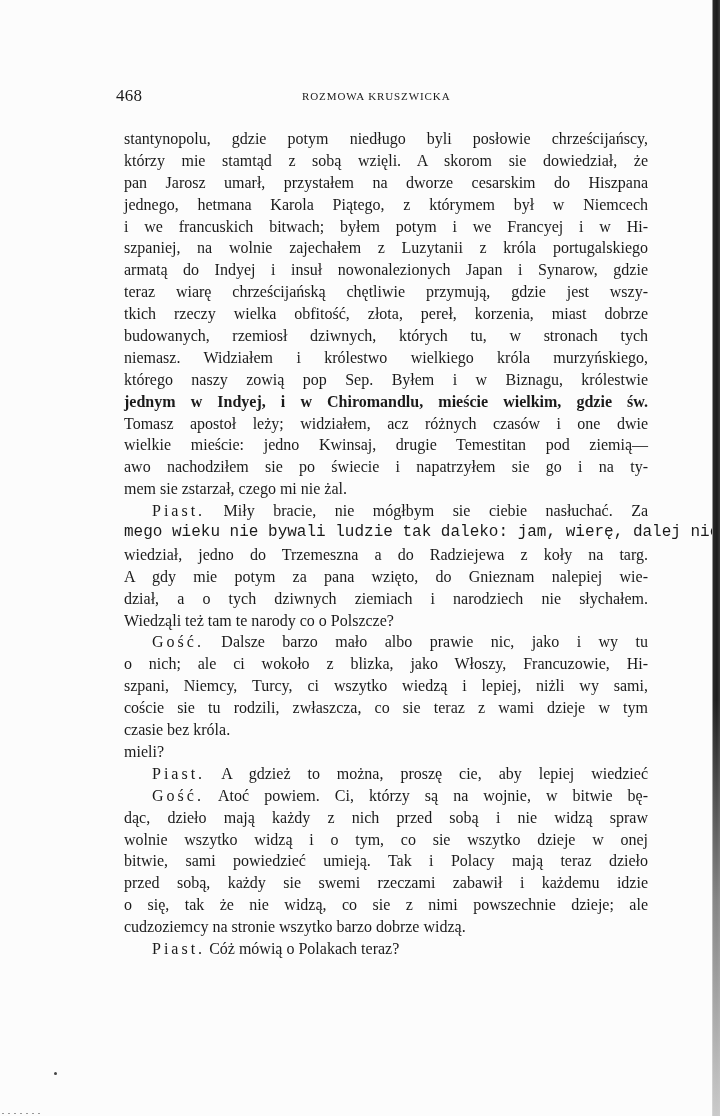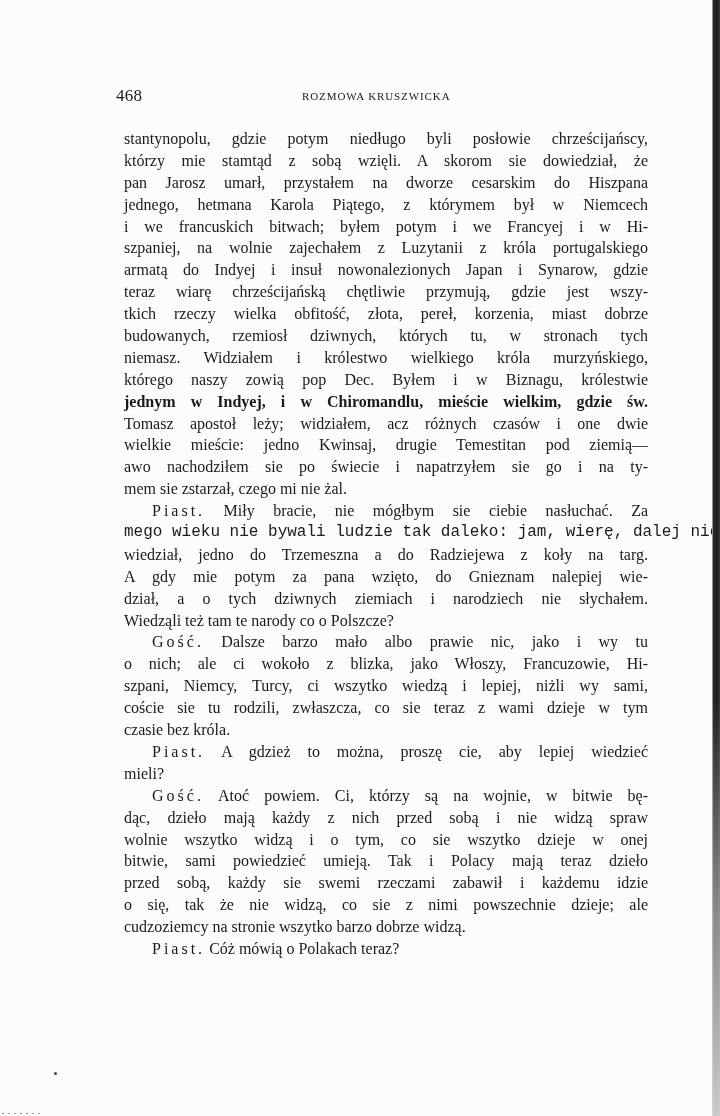--- a/index.html
+++ b/index.html
@@ -117,39 +117,39 @@
       <div class="line" style="white-space: nowrap; display: block;"><span><span>którzy mie stamtąd z sobą wzięli. A skorom sie dowiedział, że</span></span></div>
       <div class="line" style="white-space: nowrap; display: block;"><span><span>pan Jarosz umarł, przystałem na dworze cesarskim do Hiszpana</span></span></div>
       <div class="line" style="white-space: nowrap; display: block;"><span><span>jednego, hetmana Karola Piątego, z którymem był w Niemcech</span></span></div>
       <div class="line" style="white-space: nowrap; display: block;"><span><span>i we francuskich bitwach; byłem potym i we Francyej i w Hi-</span></span></div>
       <div class="line" style="white-space: nowrap; display: block;"><span><span>szpaniej, na wolnie zajechałem z Luzytanii z króla portugalskiego</span></span></div>
       <div class="line" style="white-space: nowrap; display: block;"><span><span>armatą do Indyej i insuł nowonalezionych Japan i Synarow, gdzie</span></span></div>
       <div class="line" style="white-space: nowrap; display: block;"><span><span>teraz wiarę chrześcijańską chętliwie przymują, gdzie jest wszy-</span></span></div>
       <div class="line" style="white-space: nowrap; display: block;"><span><span>tkich rzeczy wielka obfitość, złota, pereł, korzenia, miast dobrze</span></span></div>
       <div class="line" style="white-space: nowrap; display: block;"><span><span>budowanych, rzemiosł dziwnych, których tu, w stronach tych</span></span></div>
       <div class="line" style="white-space: nowrap; display: block;"><span><span>niemasz. Widziałem i królestwo wielkiego króla murzyńskiego,</span></span></div>
-      <div class="line" style="white-space: nowrap; display: block;"><span><span>którego naszy zowią pop Dec. Byłem i w Biznagu, królestwie</span></span></div>
+      <div class="line" style="white-space: nowrap; display: block;"><span><span>którego naszy zowią pop Sep. Byłem i w Biznagu, królestwie</span></span></div>
       <div class="line" style="white-space: nowrap; display: block; font-weight: bold;"><span><span>jednym w Indyej, i w Chiromandlu, mieście wielkim, gdzie św.</span></span></div>
       <div class="line" style="white-space: nowrap; display: block;"><span><span>Tomasz apostoł leży; widziałem, acz różnych czasów i one dwie</span></span></div>
       <div class="line" style="white-space: nowrap; display: block;"><span><span>wielkie mieście: jedno Kwinsaj, drugie Temestitan pod ziemią—</span></span></div>
       <div class="line" style="white-space: nowrap; display: block;"><span><span>awo nachodziłem sie po świecie i napatrzyłem sie go i na ty-</span></span></div>
       <div class="line last"><span>mem sie zstarzał, czego mi nie żal.</span></div>
       <div class="line indent" style="white-space: nowrap; display: block;"><span><span class="speaker">Piast.</span><span> Miły bracie, nie mógłbym sie ciebie nasłuchać. Za</span></span></div>
       <div class="line" style="white-space: nowrap; display: block; font-family: Liberation Mono, monospace;"><span><span>mego wieku nie bywali ludzie tak daleko: jam, wierę, dalej nie</span></span></div>
       <div class="line" style="white-space: nowrap; display: block;"><span><span>wiedział, jedno do Trzemeszna a do Radziejewa z koły na targ.</span></span></div>
       <div class="line" style="white-space: nowrap; display: block;"><span><span>A gdy mie potym za pana wzięto, do Gnieznam nalepiej wie-</span></span></div>
       <div class="line" style="white-space: nowrap; display: block;"><span><span>dział, a o tych dziwnych ziemiach i narodziech nie słychałem.</span></span></div>
       <div class="line last"><span>Wiedząli też tam te narody co o Polszcze?</span></div>
       <div class="line indent" style="white-space: nowrap; display: block;"><span><span class="speaker">Gość.</span><span> Dalsze barzo mało albo prawie nic, jako i wy tu</span></span></div>
       <div class="line" style="white-space: nowrap; display: block;"><span><span>o nich; ale ci wokoło z blizka, jako Włoszy, Francuzowie, Hi-</span></span></div>
       <div class="line" style="white-space: nowrap; display: block;"><span><span>szpani, Niemcy, Turcy, ci wszytko wiedzą i lepiej, niżli wy sami,</span></span></div>
       <div class="line" style="white-space: nowrap; display: block;"><span><span>coście sie tu rodzili, zwłaszcza, co sie teraz z wami dzieje w tym</span></span></div>
       <div class="line last"><span>czasie bez króla.</span></div>
+      <div class="line last"><span>mieli?</span></div>
       <div class="line indent" style="white-space: nowrap; display: block;"><span><span class="speaker">Piast.</span><span> A gdzież to można, proszę cie, aby lepiej wiedzieć</span></span></div>
-      <div class="line last"><span>mieli?</span></div>
       <div class="line indent" style="white-space: nowrap; display: block;"><span><span class="speaker">Gość.</span><span> Atoć powiem. Ci, którzy są na wojnie, w bitwie bę-</span></span></div>
       <div class="line" style="white-space: nowrap; display: block;"><span><span>dąc, dzieło mają każdy z nich przed sobą i nie widzą spraw</span></span></div>
       <div class="line" style="white-space: nowrap; display: block;"><span><span>wolnie wszytko widzą i o tym, co sie wszytko dzieje w onej</span></span></div>
       <div class="line" style="white-space: nowrap; display: block;"><span><span>bitwie, sami powiedzieć umieją. Tak i Polacy mają teraz dzieło</span></span></div>
       <div class="line" style="white-space: nowrap; display: block;"><span><span>przed sobą, każdy sie swemi rzeczami zabawił i każdemu idzie</span></span></div>
       <div class="line" style="white-space: nowrap; display: block;"><span><span>o się, tak że nie widzą, co sie z nimi powszechnie dzieje; ale</span></span></div>
       <div class="line last"><span>cudzoziemcy na stronie wszytko barzo dobrze widzą.</span></div>
       <div class="line indent last"><span class="speaker">Piast.</span><span> Cóż mówią o Polakach teraz?</span></div>
     </div>
 

